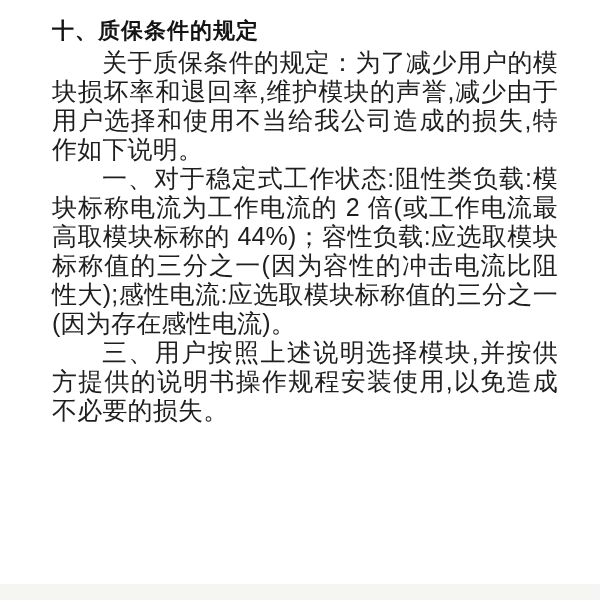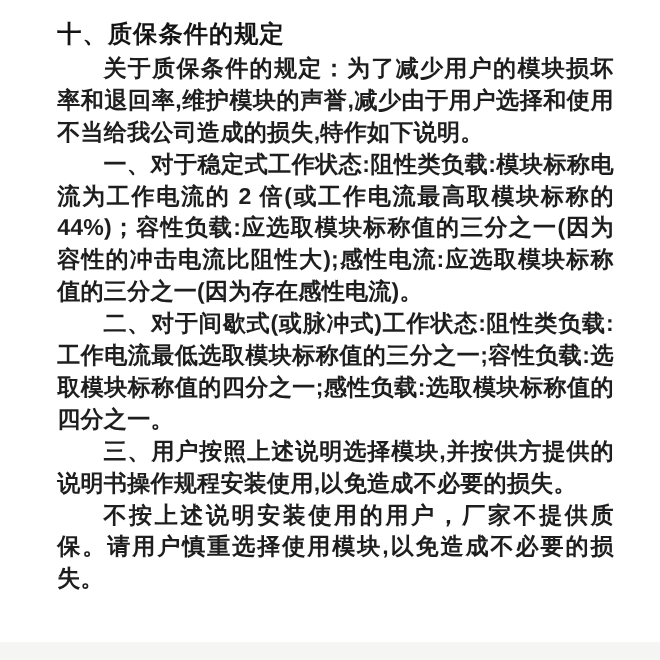--- a/index.html
+++ b/index.html
@@ -21,39 +21,37 @@
   .section-title {
     margin: 0 0 2px 0;
     font-size: 22px;
     line-height: 30px;
     font-weight: bold;
     letter-spacing: 1px;
     color: #141414;
   }
   .para {
     margin: 0;
-    font-size: 21px;
+    font-size: 25px;
     line-height: 29px;
-    font-weight: bold;
+    font-weight: normal;
     text-align: justify;
     text-justify: inter-ideograph;
     text-indent: 2em;
     letter-spacing: 0.2px;
     color: #1e1e1e;
   }
 </style>
 </head>
 <body>
 
 <div class="page">
   <h1 class="section-title">十、质保条件的规定</h1>
 
   <p class="para">关于质保条件的规定：为了减少用户的模块损坏率和退回率,维护模块的声誉,减少由于用户选择和使用不当给我公司造成的损失,特作如下说明。</p>
 
 
   <p class="para">一、对于稳定式工作状态:阻性类负载:模块标称电流为工作电流的 2 倍(或工作电流最高取模块标称的 44%)；容性负载:应选取模块标称值的三分之一(因为容性的冲击电流比阻性大);感性电流:应选取模块标称值的三分之一(因为存在感性电流)。</p>
 
-  <p class="para">二、对于间歇式(或脉冲式)工作状态:阻性类负载:工作电流最低选取模块标称值的三分之一;容性负载:选取模块标称值的四分之一;感性负载:选取模块标称值的四分之一。</p>
 
   <p class="para">三、用户按照上述说明选择模块,并按供方提供的说明书操作规程安装使用,以免造成不必要的损失。</p>
 
-  <p class="para">不按上述说明安装使用的用户，厂家不提供质保。请用户慎重选择使用模块,以免造成不必要的损失。</p>
 </div>
 
 </body></html>

